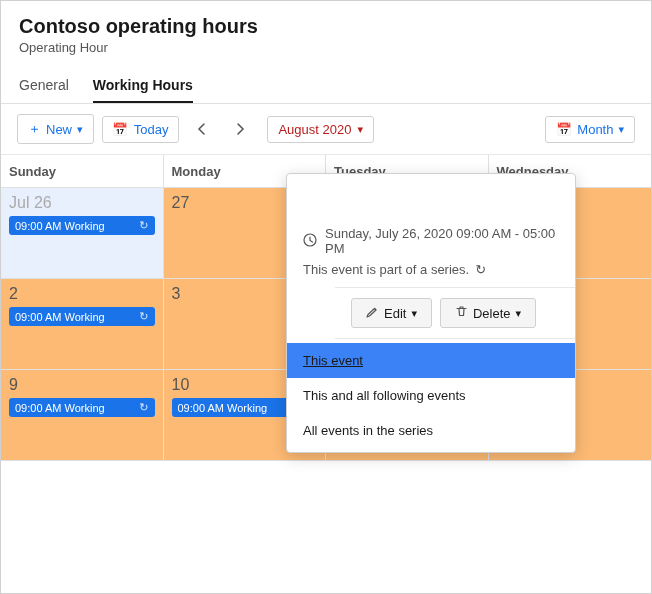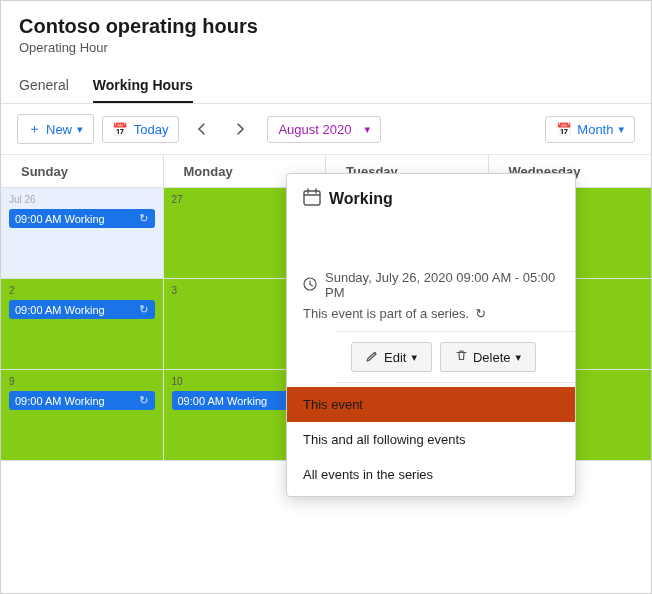--- a/index.html
+++ b/index.html
@@ -73,27 +73,27 @@
       padding: 5px 8px;
       border: none;
       background: #fff;
       cursor: pointer;
       color: #555;
       font-size: 14px;
     }
     .date-selector {
       display: flex;
       align-items: center;
-      gap: 13px;
+      gap: 6px;
       padding: 5px 10px;
       border: 1px solid #d0d0d0;
       border-radius: 3px;
       background: #fff;
       font-size: 13px;
-      color: #a21caf;
+      color: #b91c1c;
       cursor: pointer;
       margin-left: 4px;
     }
     .month-selector {
       display: flex;
       align-items: center;
       gap: 5px;
       padding: 5px 10px;
       border: 1px solid #d0d0d0;
       border-radius: 3px;
@@ -101,41 +101,40 @@
       font-size: 13px;
       color: #1a73e8;
       cursor: pointer;
       margin-left: auto;
     }
     .cal-cell {
       border-right: 1px solid #e0e0e0;
       border-bottom: 1px solid #e0e0e0;
       min-height: 90px;
       padding: 6px 8px;
-      background: #84cc16;
+      background: #fdba74;
       position: relative;
     }
     .cal-cell:last-child { border-right: none; }
     .cal-cell.header-cell {
       font-size: 13px;
       font-weight: 600;
       color: #555;
       min-height: 32px;
       padding: 6px 8px;
       background: #fff;
       border-bottom: 1px solid #e0e0e0;
       display: flex;
       align-items: center;
-      margin-left: 12px;
     }
     .cal-cell.highlighted {
       background: #e8f0fe;
     }
     .cal-date {
-      font-size: 10px;
+      font-size: 16px;
       color: #555;
       margin-bottom: 4px;
     }
     .cal-date.prev-month {
       color: #aaa;
     }
     .cal-event {
       display: flex;
       align-items: center;
       justify-content: space-between;
@@ -221,21 +220,21 @@
     }
     .popup-menu {
       padding: 4px 0;
     }
     .popup-menu-item {
       padding: 10px 16px;
       font-size: 13px;
       color: #1a1a1a;
       cursor: pointer;
     }
-    .popup-menu-item.hovered { background: #c2410c; }
+    .popup-menu-item.hovered { background: #3b82f6; text-decoration: underline; }
 
     
     .cal-row {
       display: grid;
       grid-template-columns: repeat(4, 1fr);
       border-bottom: 1px solid #e0e0e0;
     }
     .cal-row:last-child { border-bottom: none; }
     .cal-row .cal-cell { border-bottom: none; }
 
@@ -368,29 +367,20 @@
         <span class="cal-event-icon">↻</span>
       </div>
     </div>
     <div class="cal-cell">
       <div class="cal-date">12</div>
     </div>
   </div>
 
   <div class="popup-overlay">
     <div class="popup">
-      <div class="popup-header">
-        <span>
-          <svg width="18" height="18" viewBox="0 0 18 18" fill="none">
-              <rect x="1" y="3" width="16" height="14" rx="2" stroke="#555" stroke-width="1.4"></rect>
-              <path d="M5 1v4M13 1v4M1 7h16" stroke="#555" stroke-width="1.4" stroke-linecap="round"></path>
-            </svg>
-        </span>
-        <span>Working</span>
-      </div>
       <div class="popup-row">
         <span>
           <svg width="14" height="14" viewBox="0 0 14 14" fill="none">
               <circle cx="7" cy="7" r="6" stroke="#555" stroke-width="1.2"></circle>
               <path d="M7 4v3.5l2.5 1.5" stroke="#555" stroke-width="1.2" stroke-linecap="round"></path>
             </svg>
         </span>
         <span>Sunday, July 26, 2020 09:00 AM - 05:00 PM</span>
       </div>
       <div class="popup-series-row">

